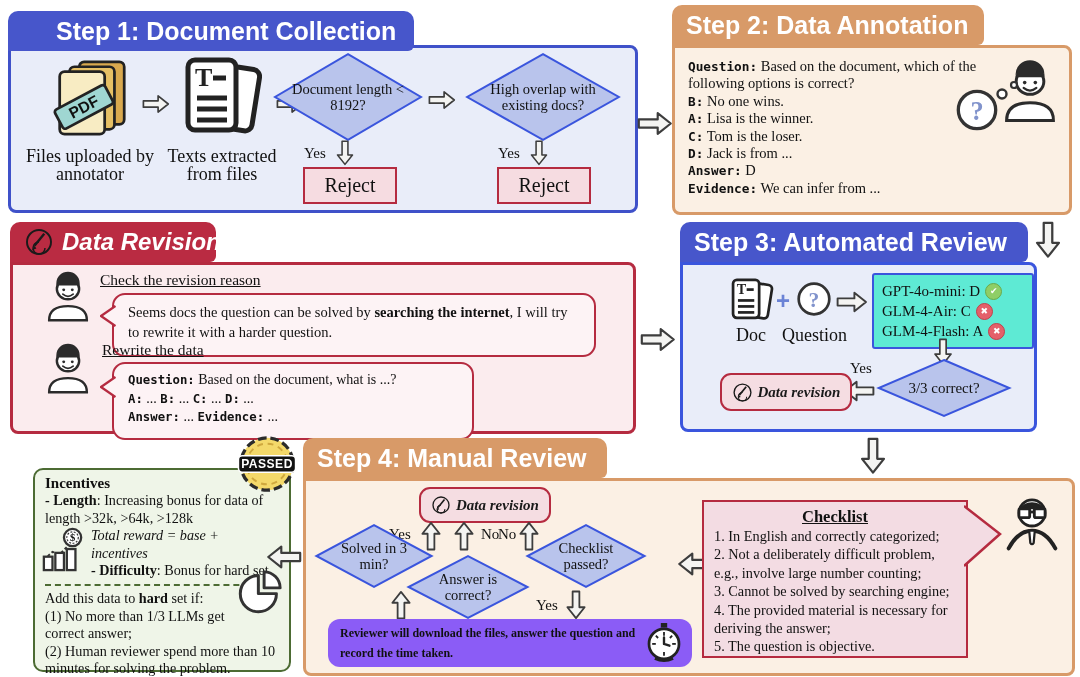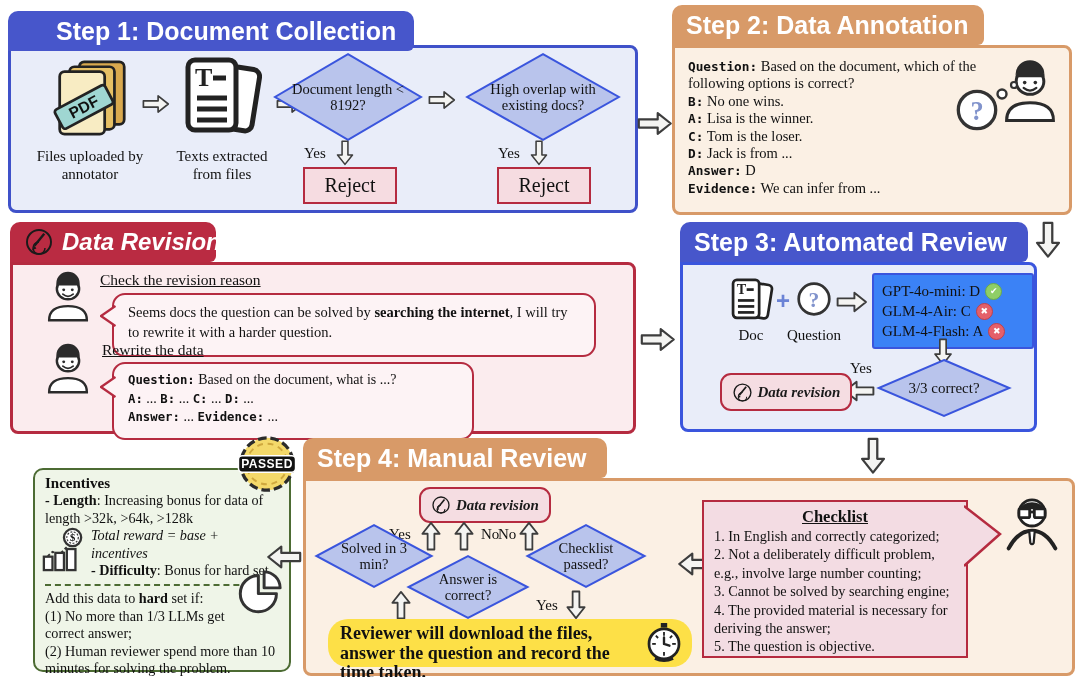--- a/index.html
+++ b/index.html
@@ -10,49 +10,49 @@
   .tab{position:absolute;color:#fff;font-family:"Liberation Sans",sans-serif;font-weight:bold;
        font-size:25px;line-height:40px;padding:0 14px;border-radius:10px 10px 6px 0;white-space:nowrap;z-index:3;}
   .panel{position:absolute;border-radius:0 8px 8px 8px;z-index:1;}
   .blue-tab{background:#4756cb;}
   .orange-tab{background:#d89a68;}
   .red-tab{background:#ba2b42;display:flex;align-items:center;gap:8px;font-style:italic;font-size:24px;}
   .blue-panel{background:#e9edf9;border:3px solid #3f51c9;}
   .orange-panel{background:#fbf0e4;border:3px solid #d89a68;}
   .red-panel{background:#fbecee;border:3px solid #b52b40;}
   .green-panel{position:absolute;background:#eff5e8;border:2.5px solid #4c6b33;border-radius:10px;z-index:2;}
-  .caption{position:absolute;text-align:center;font-size:15px;line-height:17.5px;}
+  .caption{position:absolute;text-align:center;font-size:18px;line-height:17.5px;}
   .yeslab,.nolab{position:absolute;font-size:15px;line-height:15px;}
   .run-b{font-weight:bold;}
   .run-i{font-style:italic;}
   .run-m{font-family:"DejaVu Sans Mono",monospace;font-weight:bold;font-size:0.88em;}
   .underhead{position:absolute;font-size:15.5px;text-decoration:underline;white-space:nowrap;}
   
   .diamond{position:absolute;}
   .diamond svg{position:absolute;inset:0;width:100%;height:100%;}
   .dtext{position:absolute;inset:0;display:flex;align-items:center;justify-content:center;
          text-align:center;font-size:14.5px;line-height:16.5px;padding:0 18px;}
   
   .reject{position:absolute;background:#f6dce1;border:2.5px solid #b52b40;display:flex;
           align-items:center;justify-content:center;font-size:20px;}
   .chip{position:absolute;background:#f5dde2;border:2.5px solid #b52b40;border-radius:11px;
         display:flex;align-items:center;justify-content:center;gap:5px;
         font-style:italic;font-weight:bold;font-size:15px;color:#1a1a1a;}
   .bubble{position:absolute;background:#fdf3f5;border:2.3px solid #b52b40;border-radius:13px;
           font-size:14.5px;line-height:20px;padding:7px 14px;}
   .bubble2{line-height:18.5px;font-size:14px;}
-  .results{position:absolute;background:#3b82f6;border:2.5px solid #3a55dd;border-radius:3px;
+  .results{position:absolute;background:#5eead4;border:2.5px solid #3a55dd;border-radius:3px;
            padding:3px 8px;display:flex;flex-direction:column;justify-content:center;}
   .rrow{display:flex;align-items:center;gap:5px;font-size:15px;line-height:20px;white-space:nowrap;}
   .sticon{width:15px;height:15px;border-radius:50%;display:inline-flex;align-items:center;
           justify-content:center;color:#fff;font-size:9px;font-family:"DejaVu Sans",sans-serif;}
   .sticon.ok{background:#8fce66;border:1px solid #6aa94a;}
   .sticon.bad{background:#e4606a;border:1px solid #c0404c;}
-  .revbox{position:absolute;background:#fde047;border-radius:20px;font-weight:bold;
-          font-size:18px;line-height:19.5px;padding:5px 12px;}
+  .revbox{position:absolute;background:#8b5cf6;border-radius:12px;font-weight:bold;
+          font-size:12px;line-height:19.5px;padding:5px 12px;}
   .checklist{position:absolute;background:#f3dce3;border:2.5px solid #b52b40;padding:4px 10px;
              font-size:14.3px;line-height:18.4px;}
   .cl-title{text-align:center;font-weight:bold;font-size:16.5px;text-decoration:underline;line-height:21px;}
   .greenline{border-top:2.3px dashed #4c6b33;margin:5px 0 4px 0;}
   .inc-text{font-size:14.2px;line-height:17.4px;}
   .plus{position:absolute;font-family:"Liberation Sans",sans-serif;font-weight:bold;
         font-size:24px;color:#6b83d6;line-height:24px;}
   .arrow{position:absolute;}
   .r90{transform:rotate(90deg);}
   .r180{transform:rotate(180deg);}

